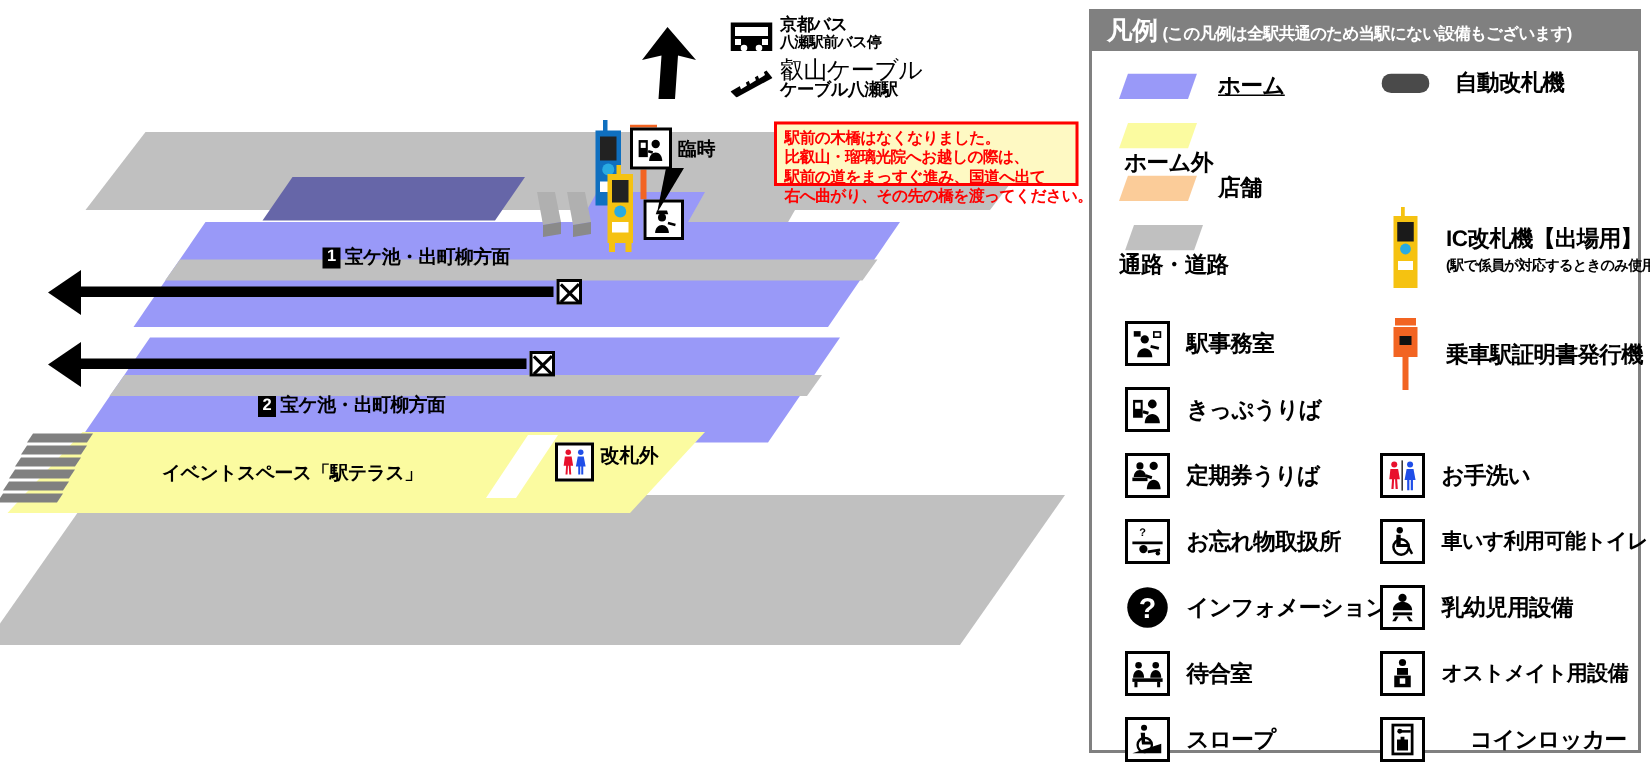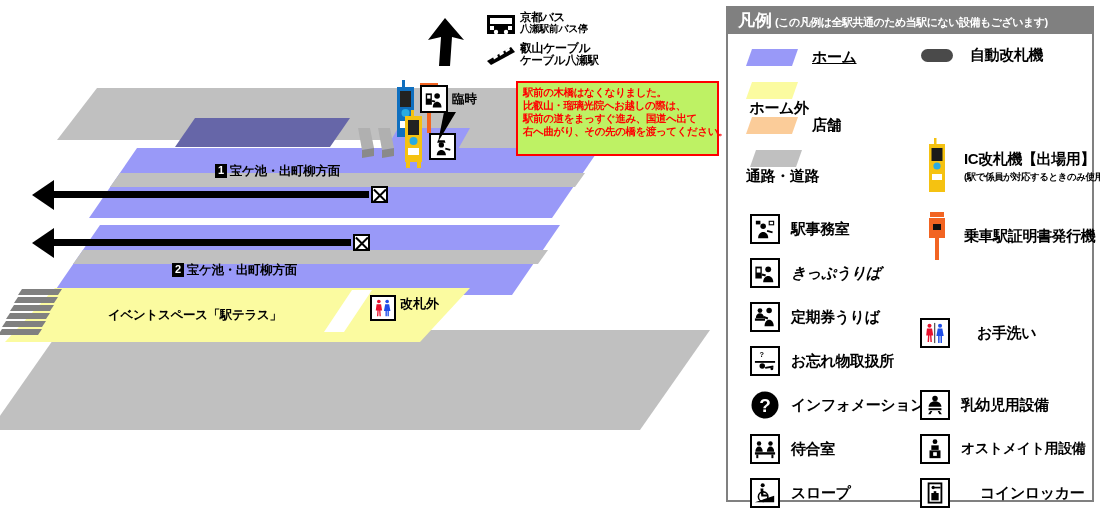--- a/index.html
+++ b/index.html
@@ -54,23 +54,23 @@
   .xbox::before { transform: translateX(-50%) rotate(45deg); }
   .xbox::after  { transform: translateX(-50%) rotate(-45deg); }
 
   
   #northarrow { position: absolute; left: 424px; top: 18px; }
 
   
   #notice {
     position: absolute;
     left: 516px; top: 81px;
-    width: 203px; height: 75px;
+    width: 203px; height: 43px;
     border: 2.5px solid #FF0000;
-    background: #bef264;
+    background: #fef9c3;
     padding: 3px 4px 0 5px;
   }
   #notice p {
     color: #FF0000; font-size: 10.5px; line-height: 13px;
     font-weight: bold; white-space: nowrap; letter-spacing: -0.4px;
   }
 
   
   .micon {
     position: absolute; background: #fff;
@@ -197,21 +197,21 @@
       <div style="display:flex;align-items:center;">
         <div>
           <svg width="28" height="21" viewBox="0 0 28 21">
             <polygon points="0,17 24,3 28,8 4,21" fill="#000"></polygon>
             <polygon points="6,13 10,10.5 11,13 7,15.5" fill="#fff"></polygon>
             <polygon points="12,9.5 16,7 17,9.5 13,12" fill="#fff"></polygon>
             <polygon points="18,6 22,3.5 23,6 19,8.5" fill="#fff"></polygon>
           </svg>
         </div>
         <div style="margin-left:5px;">
-          <div style="font-size:12px;font-weight:bold;line-height:12px;letter-spacing:-0.4px;">叡山ケーブル</div>
+          <div style="font-size:16px;font-weight:normal;line-height:12px;letter-spacing:-0.4px;">叡山ケーブル</div>
           <div style="font-size:11.5px;font-weight:bold;line-height:12px;letter-spacing:-0.4px;">ケーブル八瀬駅</div>
         </div>
       </div>
     </div>
 
     <div class="machine" style="left:396px;top:80px;">
       <svg width="20" height="60" viewBox="0 0 20 60">
         <rect x="6" y="0" width="3" height="8" fill="#0F6FBF"></rect>
         <rect x="1" y="7" width="17" height="50" fill="#0F6FBF"></rect>
         <rect x="4" y="11" width="11" height="16" fill="#222"></rect>
@@ -390,21 +390,21 @@
             <rect x="16" y="3" width="6" height="5" fill="#000"></rect>
             <rect x="17.2" y="4.2" width="3.6" height="2.6" fill="#fff"></rect>
             <circle cx="10" cy="9" r="3" fill="#000"></circle>
             <path d="M4.5 22c0-4 2.4-6.6 5.5-6.6s5.5 2.6 5.5 6.6z" fill="#000"></path>
             <path d="M14.5 13l6 1.6-0.5 2-6-1.6z" fill="#000"></path>
           </svg>
         </div>
         <span class="lg-text">駅事務室</span>
       </div>
 
-      <div class="lg-row" style="left:22px;top:224px;font-style:italic;">
+      <div class="lg-row" style="left:22px;top:224px;">
         <div class="licon">
           <svg width="22" height="22" viewBox="0 0 24 24">
             <rect x="1.5" y="5" width="7" height="13" fill="#000"></rect>
             <rect x="3" y="7" width="4" height="4.5" fill="#fff"></rect>
             <circle cx="15.5" cy="8" r="3.2" fill="#000"></circle>
             <path d="M10,22c0-4.2 2.4-6.8 5.5-6.8s5.5 2.6 5.5 6.8z" fill="#000"></path>
             <path d="M9,12.5l4,1.2-0.6,2.2-4-1.2z" fill="#000"></path>
           </svg>
         </div>
         <span class="lg-text">きっぷうりば</span>
@@ -467,33 +467,44 @@
           <svg width="22" height="22" viewBox="0 0 24 24">
             <circle cx="9.5" cy="3.5" r="2.2" fill="#000"></circle>
             <path d="M7,7h3.2v6.5h5v2.2h-7.2z" fill="#000"></path>
             <circle cx="10" cy="16" r="5.2" fill="none" stroke="#000" stroke-width="1.7"></circle>
             <path d="M1,22 L22,15 L22,22 Z" fill="#000"></path>
           </svg>
         </div>
         <span class="lg-text">スロープ</span>
       </div>
 
-      <div class="lg-row" style="left:192px;top:284px;gap:16px;">
+      <div class="lg-row" style="left:192px;top:268px;">
         <div class="licon">
           <svg width="22" height="22" viewBox="0 0 24 24">
             <circle cx="6" cy="4" r="2.2" fill="#E8112D"></circle>
             <path d="M3.2,7.2h5.6l1.3,7.6h-2l0.5,7h-1.6l-0.4-7h-0.7l-0.4,7h-1.6l0.5-7h-2z" fill="#E8112D"></path>
             <rect x="11.3" y="1" width="0.9" height="22" fill="#000"></rect>
             <circle cx="17.5" cy="4" r="2.2" fill="#1F4EE8"></circle>
             <path d="M15,7.2h5l1.5,8h-1.9v7.6h-1.6v-7.6h-1v7.6h-1.6v-7.6h-1.9z" fill="#1F4EE8"></path>
           </svg>
         </div>
         <span class="lg-text">お手洗い</span>
       </div>
 
+      <div class="lg-row" style="left:192px;top:312px;">
+        <div class="licon">
+          <svg width="22" height="22" viewBox="0 0 24 24">
+            <circle cx="10" cy="3.8" r="2.3" fill="#000"></circle>
+            <path d="M7.5,7h3.2v6.8h5.3v2.2h-8.5z" fill="#000"></path>
+            <circle cx="11" cy="16" r="5.6" fill="none" stroke="#000" stroke-width="1.8"></circle>
+            <path d="M16.5,16.5l2.5,4.5" stroke="#000" stroke-width="1.8" fill="none"></path>
+          </svg>
+        </div>
+        <span class="lg-text sm">車いす利用可能トイレ</span>
+      </div>
 
       <div class="lg-row" style="left:192px;top:356px;">
         <div class="licon">
           <svg width="22" height="22" viewBox="0 0 24 24">
             <circle cx="12" cy="5" r="3" fill="#000"></circle>
             <path d="M5,14c0-3.6 3-6.2 7-6.2s7,2.6 7,6.2z" fill="#000"></path>
             <path d="M5,15.5h14v2.2h-14z" fill="#000"></path>
             <path d="M7,18.5l-2.5,3.5h2.6l2-3.5z" fill="#000"></path>
             <path d="M17,18.5l2.5,3.5h-2.6l-2-3.5z" fill="#000"></path>
           </svg>

